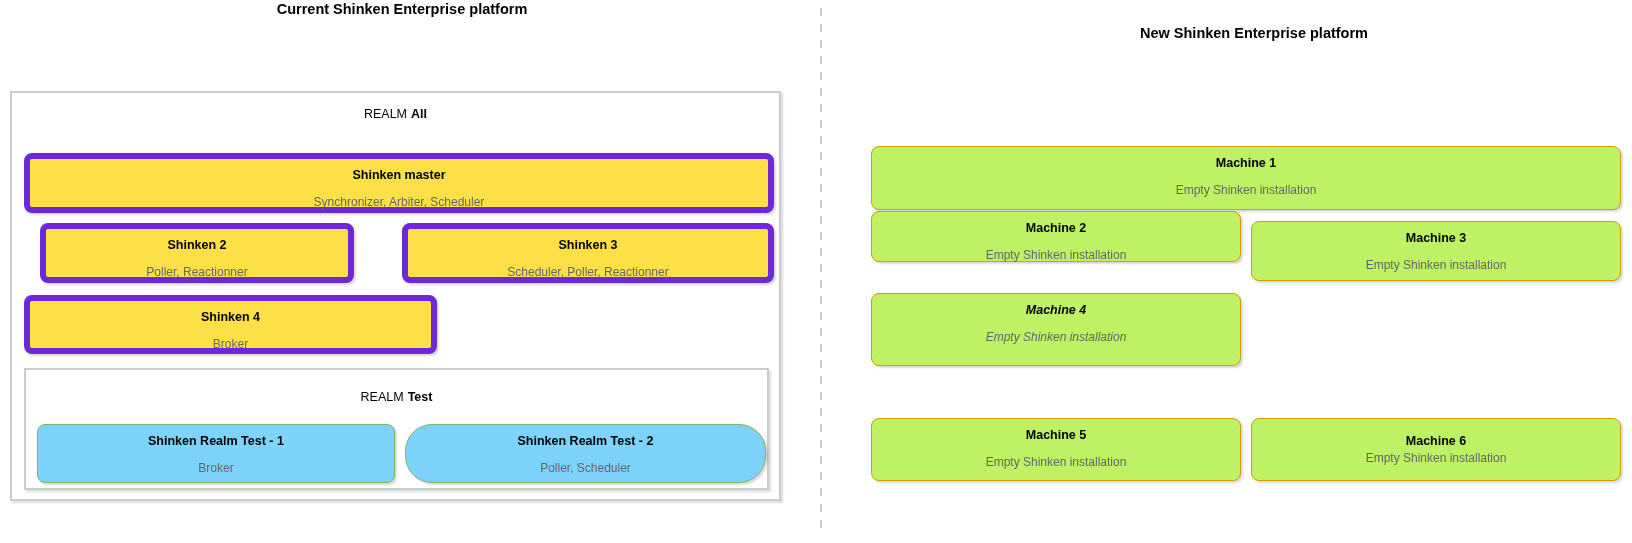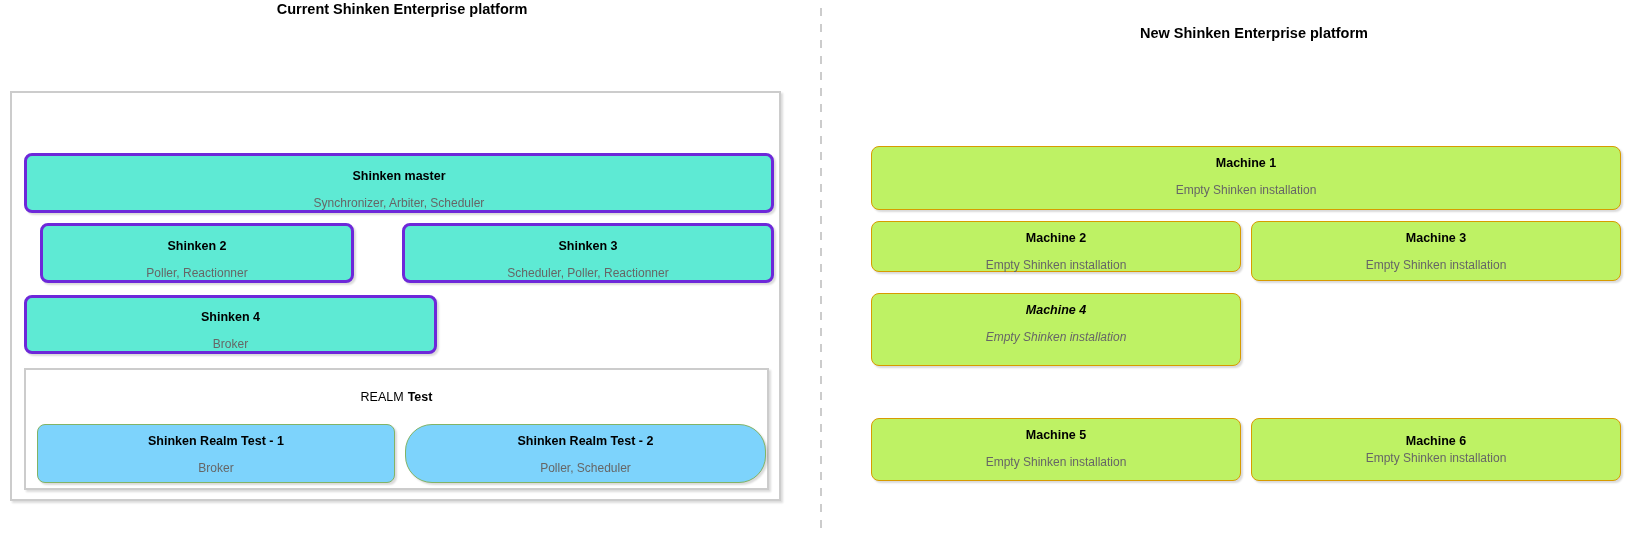--- a/index.html
+++ b/index.html
@@ -30,40 +30,43 @@
   .node {
     position: absolute; box-sizing: border-box;
     border-radius: 8px;
     display: flex; flex-direction: column; align-items: center;
     padding-top: 9px;
     box-shadow: 2px 2px 2px 0 rgba(0,0,0,0.15);
   }
   .node-title { font-size: 12.5px; font-weight: bold; line-height: 15px; text-align: center; }
   .node-sub   { font-size: 12px; color: #666666; line-height: 14px; margin-top: 12px; text-align: center; }
 
-  .node.blue   { background: #5eead4; border: 3px solid #6d28d9; justify-content: flex-end; }
+  .node.blue   { background: #fde047; border: 6px solid #6d28d9; }
   .node.green  { background: #7dd3fc; border: 1px solid #82b366; }
   .node.orange { background: #bef264; border: 1px solid #d79b00; }
 
   .node.compact { justify-content: center; padding-top: 0; }
   .node.compact .node-sub { margin-top: 2px; }
 
   .divider {
     position: absolute;
     width: 2px;
     background: repeating-linear-gradient(to bottom, #cccccc 0px, #cccccc 8px, transparent 8px, transparent 16px);
   }
 </style>
 </head>
 <body>
 
 <div class="abs col-title" style="left:0; top:24; width:792px;">Current Shinken Enterprise platform</div>
 
 <div class="abs realm" style="left:10px; top:91px; width:771px; height:410px;">
 
+  <div class="realm-label" style="top:14px;">
+    <span>REALM</span><span class="realm-name">All</span>
+  </div>
 
   <div class="node blue" style="left:12px; top:60px; width:750px; height:60px;">
     <div class="node-title">Shinken master</div>
     <div class="node-sub">Synchronizer, Arbiter, Scheduler</div>
   </div>
 
   <div class="node blue" style="left:28px; top:130px; width:314px; height:60px;">
     <div class="node-title">Shinken 2</div>
     <div class="node-sub">Poller, Reactionner</div>
   </div>
@@ -98,21 +101,21 @@
 
 <div class="divider" style="left:820px; top:8px; height:527px;"></div>
 
 <div class="abs col-title" style="left:864px; top:24px; width:768px;">New Shinken Enterprise platform</div>
 
 <div class="node orange" style="left:871px; top:146px; width:750px; height:64px;">
   <div class="node-title">Machine 1</div>
   <div class="node-sub">Empty Shinken installation</div>
 </div>
 
-<div class="node orange" style="left:871px; top:221px; width:370px; height:51px;">
+<div class="node orange" style="left:871px; top:211px; width:370px; height:51px;">
   <div class="node-title">Machine 2</div>
   <div class="node-sub">Empty Shinken installation</div>
 </div>
 
 <div class="node orange" style="left:1251px; top:221px; width:370px; height:60px;">
   <div class="node-title">Machine 3</div>
   <div class="node-sub">Empty Shinken installation</div>
 </div>
 
 <div class="node orange" style="left:871px; top:293px; width:370px; height:73px;font-style:italic;">

